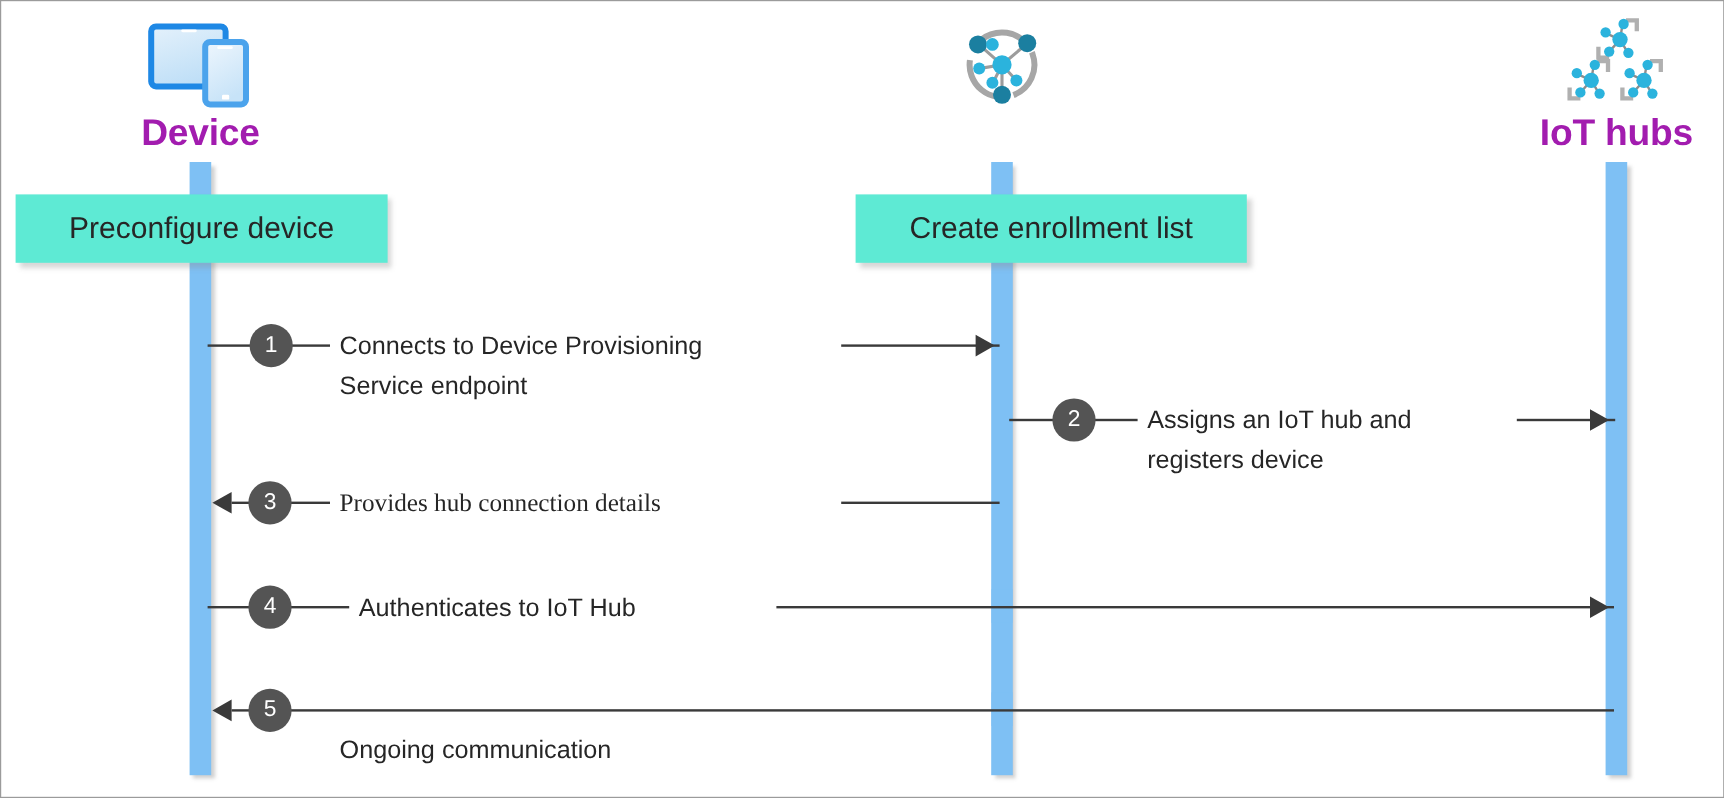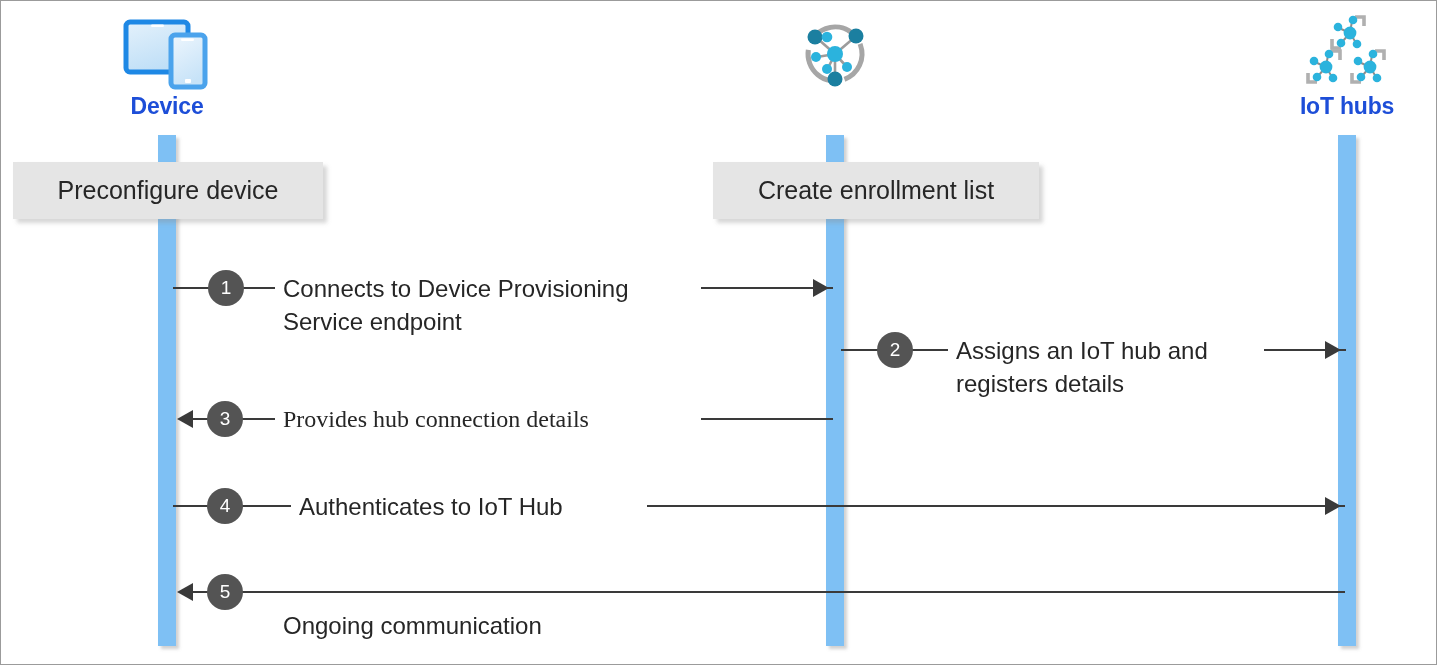--- a/index.html
+++ b/index.html
@@ -31,37 +31,37 @@
     opacity: 0.55;
   }
 
   
   .actor {
     position: absolute;
     text-align: center;
     width: 220px;
   }
   .actor-label {
-    font-size: 23px;
+    font-size: 31px;
     font-weight: bold;
-    color: #1d4ed8;
+    color: #a21caf;
     letter-spacing: -0.2px;
     white-space: nowrap;
   }
   .actor-icon {
     height: 78px;
     display: flex;
     align-items: center;
     justify-content: center;
   }
 
   
   .note {
     position: absolute;
-    background: #e5e5e5;
+    background: #5eead4;
     box-shadow: 4px 4px 4px rgba(140,140,140,0.35);
     display: flex;
     align-items: center;
     justify-content: center;
     color: #262626;
     font-size: 25px;
     box-sizing: border-box;
   }
   .badge {
     position: absolute;
@@ -71,21 +71,21 @@
     background: #545454;
     color: #ffffff;
     font-size: 19px;
     display: flex;
     align-items: center;
     justify-content: center;
     z-index: 4;
   }
   .msg-text {
     position: absolute;
-    font-size: 24px;
+    font-size: 21px;
     color: #262626;
     line-height: 33px;
     background: #ffffff;
     padding: 0 8px;
     z-index: 3;
     white-space: pre-line;
   }
   .msg-line {
     position: absolute;
     height: 2px;
@@ -261,21 +261,21 @@
 Service endpoint</div>
   </div>
 
   <div>
     <div class="msg-line" style="left:840px; top:348px; width:505px;"></div>
     <div class="arrowhead right" style="left:1324px; top:340px;"></div>
     <div class="badge" style="left:876px; top:331px;">
       <span>2</span>
     </div>
     <div class="msg-text" style="left:947px; top:333px; width:300px;">Assigns an IoT hub and
-registers details</div>
+registers device</div>
   </div>
 
   <div>
     <div class="msg-line" style="left:192px; top:417px; width:640px;"></div>
     <div class="arrowhead left" style="left:176px; top:409px;"></div>
     <div class="badge" style="left:206px; top:400px;">
       <span>3</span>
     </div>
     <div class="msg-text" style="left:274px; top:402px; width:410px;font-family:Liberation Serif, serif;">Provides hub connection details</div>
   </div>

